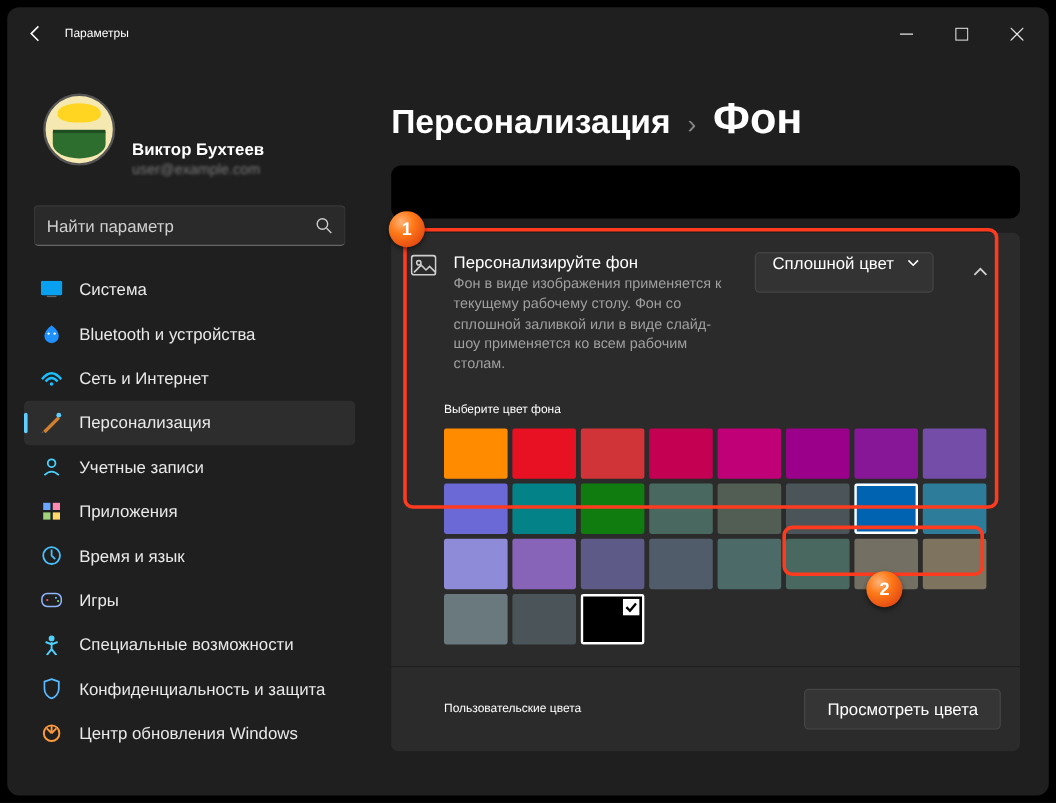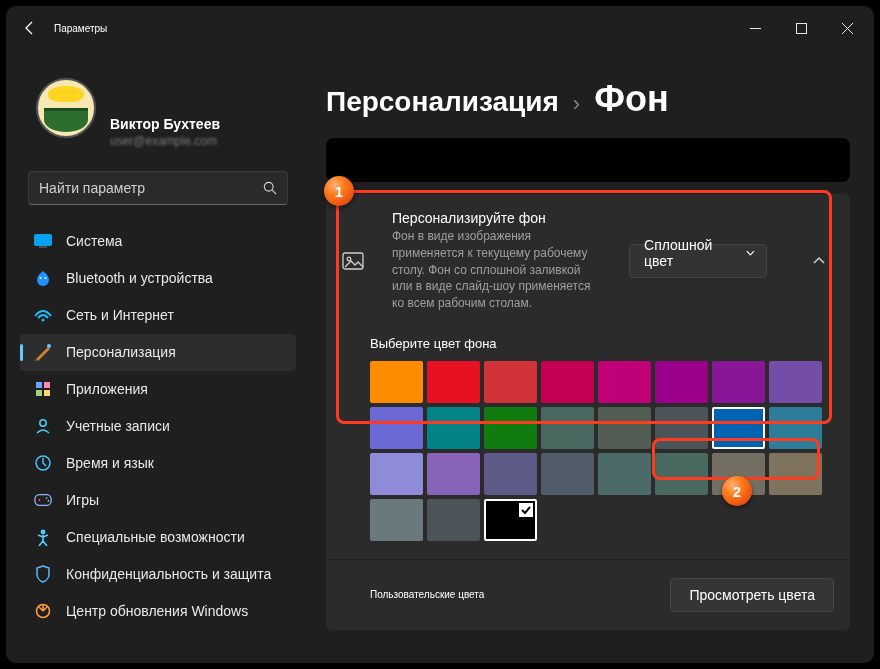--- a/index.html
+++ b/index.html
@@ -184,22 +184,22 @@
     border-radius: 8px;
   }
   
   .card {
     background: #2b2b2b;
     border-radius: 6px;
     margin: 0 8px 0 8px;
   }
   .card-head {
     display: flex;
-    align-items: center;
-    gap: 28px;
+    align-items: flex-start;
+    gap: 14px;
     padding: 16px 16px 16px 16px;
   }
   .card-icon {
     width: 22px;
     height: 22px;
     display: flex;
     align-items: center;
     justify-content: center;
     flex: none;
     color: #cfcfcf;
@@ -226,21 +226,21 @@
     align-items: center;
     justify-content: center;
     color: #cfcfcf;
   }
   
   .colors-section {
     position: relative;
     padding: 8px 16px 18px 44px;
   }
   .colors-label {
-    font-size: 13px;
+    font-size: 10px;
     margin-bottom: 10px;
   }
   .color-grid {
     display: grid;
     grid-template-columns: repeat(8, 53px);
     grid-auto-rows: 42px;
     gap: 4px;
   }
   .swatch {
     border-radius: 2px;
@@ -388,36 +388,36 @@
                 <path d="M2 16 L14 4 L16 6 L4 18 Z" fill="#d08030"></path>
                 <path d="M2 16 L0 18 L2 18 Z" fill="#555"></path>
                 <circle cx="15" cy="3" r="2" fill="#60cdff"></circle>
               </svg>
             </span>
             <span>Персонализация</span>
           </div>
           <div class="nav-item">
             <span class="nav-icon">
               <svg width="16" height="16" viewBox="0 0 16 16">
+                <circle cx="8" cy="5" r="3.2" fill="none" stroke="#48d1ff" stroke-width="1.5"></circle>
+                <path d="M2 15 Q8 9 14 15" fill="none" stroke="#48d1ff" stroke-width="1.5"></path>
+              </svg>
+            </span>
+            <span>Учетные записи</span>
+          </div>
+          <div class="nav-item">
+            <span class="nav-icon">
+              <svg width="16" height="16" viewBox="0 0 16 16">
                 <rect x="1" y="1" width="6" height="6" fill="#6aa5ff"></rect>
                 <rect x="9" y="1" width="6" height="6" fill="#ff89b0"></rect>
                 <rect x="1" y="9" width="6" height="6" fill="#9ed37b"></rect>
                 <rect x="9" y="9" width="6" height="6" fill="#ffd86a"></rect>
               </svg>
             </span>
             <span>Приложения</span>
-          </div>
-          <div class="nav-item">
-            <span class="nav-icon">
-              <svg width="16" height="16" viewBox="0 0 16 16">
-                <circle cx="8" cy="5" r="3.2" fill="none" stroke="#48d1ff" stroke-width="1.5"></circle>
-                <path d="M2 15 Q8 9 14 15" fill="none" stroke="#48d1ff" stroke-width="1.5"></path>
-              </svg>
-            </span>
-            <span>Учетные записи</span>
           </div>
           <div class="nav-item">
             <span class="nav-icon">
               <svg width="16" height="16" viewBox="0 0 16 16">
                 <circle cx="8" cy="8" r="7" fill="none" stroke="#47c2ff" stroke-width="1.5"></circle>
                 <path d="M8 3 V8 L11 11" fill="none" stroke="#47c2ff" stroke-width="1.5"></path>
               </svg>
             </span>
             <span>Время и язык</span>
           </div>

